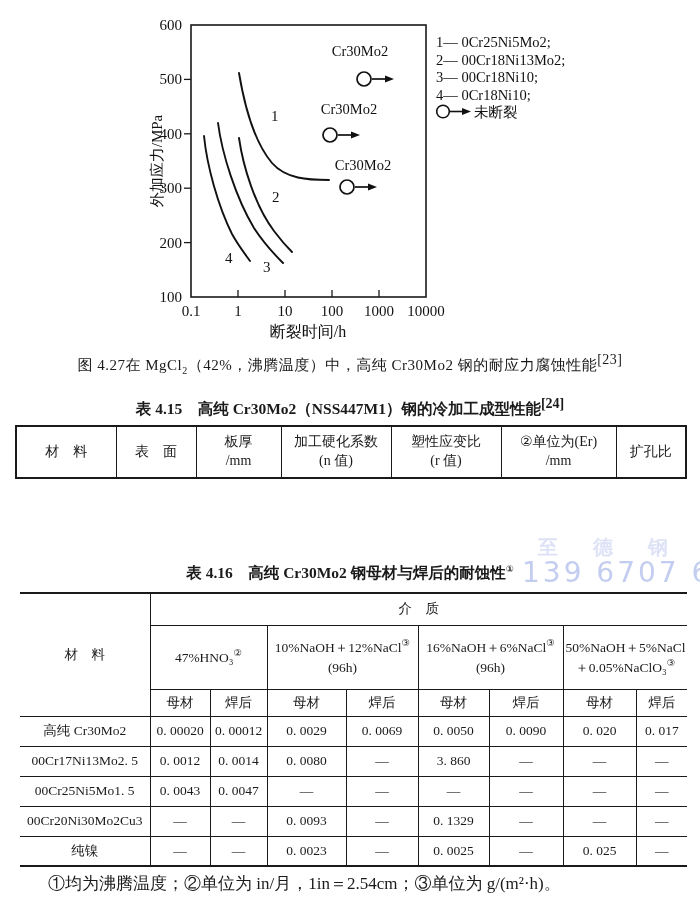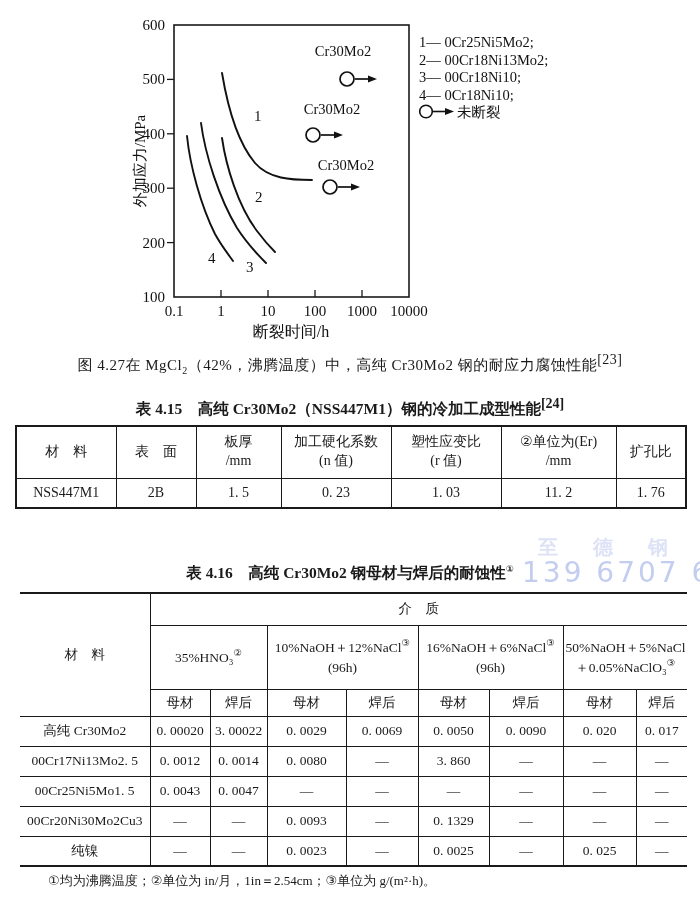--- a/index.html
+++ b/index.html
@@ -3,21 +3,21 @@
 <meta charset="utf-8">
 <style>
   html,body{margin:0;padding:0;}
   body{
     width:700px;height:907px;position:relative;background:#ffffff;
     font-family:"Liberation Serif","DejaVu Serif","DejaVu Sans",serif;
     color:#1a1a1a;overflow:hidden;
   }
   svg text{font-family:"Liberation Serif","DejaVu Serif","DejaVu Sans",serif;fill:#111;}
 
-  .chart-wrap{position:absolute;left:105px;top:6px;width:575px;height:340px;}
+  .chart-wrap{position:absolute;left:122px;top:6px;width:575px;height:340px;}
 
   .figure-caption{position:absolute;top:352px;left:0;width:700px;text-align:center;
     font-size:15px;letter-spacing:.5px;white-space:nowrap;}
   .figure-caption sup,.tbl-title sup{font-size:14px;}
   .figure-caption sub{font-size:10px;}
   .cap-prefix{}
 
   .tbl-title{position:absolute;left:0;width:700px;text-align:center;font-weight:bold;
     font-size:15.5px;white-space:nowrap;}
   #t415-title{top:396px;}
@@ -38,21 +38,21 @@
   #t416{left:20px;top:592px;width:667px;
     border-top:2.5px solid #1a1a1a;border-bottom:2.5px solid #1a1a1a;}
   #t416 th:first-child,#t416 td:first-child{border-left:none;}
   #t416 th:last-child,#t416 td:last-child{border-right:none;}
   #t416 tr.r-media-group{height:32px;}
   #t416 tr.r-media{height:64px;}
   #t416 tr.r-sub{height:27px;}
   #t416 tr.datarow{height:30px;}
   #t416 td,#t416 th{font-size:13.5px;}
 
-  .footnote{position:absolute;left:48px;top:872px;font-size:13px;white-space:nowrap;}
+  .footnote{position:absolute;left:48px;top:872px;font-size:17px;white-space:nowrap;font-family:Liberation Serif, serif;}
 
   .wm1{position:absolute;left:538px;top:534px;font-size:20px;letter-spacing:15px;
     font-weight:bold;white-space:nowrap;}
   .wm2{position:absolute;left:522px;top:556px;font-size:28px;letter-spacing:3px;
     font-family:"DejaVu Sans","Liberation Sans",sans-serif;white-space:nowrap;}
 </style>
 </head>
 <body>
 
 <div>
@@ -206,29 +206,20 @@
               <div>②单位为(Er)</div>
               <div>/mm</div>
             </div>
           </th>
       <th>
             <div class="hdr-l2">
               <div>扩孔比</div>
               <div></div>
             </div>
           </th>
-    </tr>
-    <tr class="datarow">
-      <td>NSS447M1</td>
-      <td>2B</td>
-      <td>1. 5</td>
-      <td>0. 23</td>
-      <td>1. 03</td>
-      <td>11. 2</td>
-      <td>1. 76</td>
     </tr>
   </tbody>
     </table>
 
   <div class="wm1" style="color: rgb(221, 226, 246);">至 德 钢 业</div>
   <div class="wm2" style="color: rgb(195, 205, 240);">139 6707 6667</div>
 
   <div class="tbl-title" id="t416-title">
     <span>表 4.16　高纯 Cr30Mo2 钢母材与焊后的耐蚀性</span><sup class="circ">①</sup>
   </div>
@@ -246,21 +237,21 @@
         <col style="width:51px">
     </colgroup>
     <tbody>
         <tr class="r-media-group">
       <th rowspan="3">材　料</th>
       <th colspan="8">介　质</th>
     </tr>
     <tr class="r-media">
       <th colspan="2">
         <div class="hdr-l2">
-              <div><span>35%HNO₃</span><sup class="circ">②</sup></div>
+              <div><span>47%HNO₃</span><sup class="circ">②</sup></div>
               <div><span></span><sup class="circ"></sup></div>
             </div>
       </th>
       <th colspan="2">
         <div class="hdr-l2">
               <div><span>10%NaOH＋12%NaCl</span><sup class="circ">③</sup></div>
               <div><span>(96h)</span><sup class="circ"></sup></div>
             </div>
       </th>
       <th colspan="2">
@@ -282,21 +273,21 @@
       <th>母材</th>
       <th>焊后</th>
       <th>母材</th>
       <th>焊后</th>
       <th>母材</th>
       <th>焊后</th>
     </tr>
     <tr class="datarow">
       <td>高纯 Cr30Mo2</td>
       <td>0. 00020</td>
-      <td>3. 00022</td>
+      <td>0. 00012</td>
       <td>0. 0029</td>
       <td>0. 0069</td>
       <td>0. 0050</td>
       <td>0. 0090</td>
       <td>0. 020</td>
       <td>0. 017</td>
     </tr>
     <tr class="datarow">
       <td>00Cr17Ni13Mo2. 5</td>
       <td>0. 0012</td>

